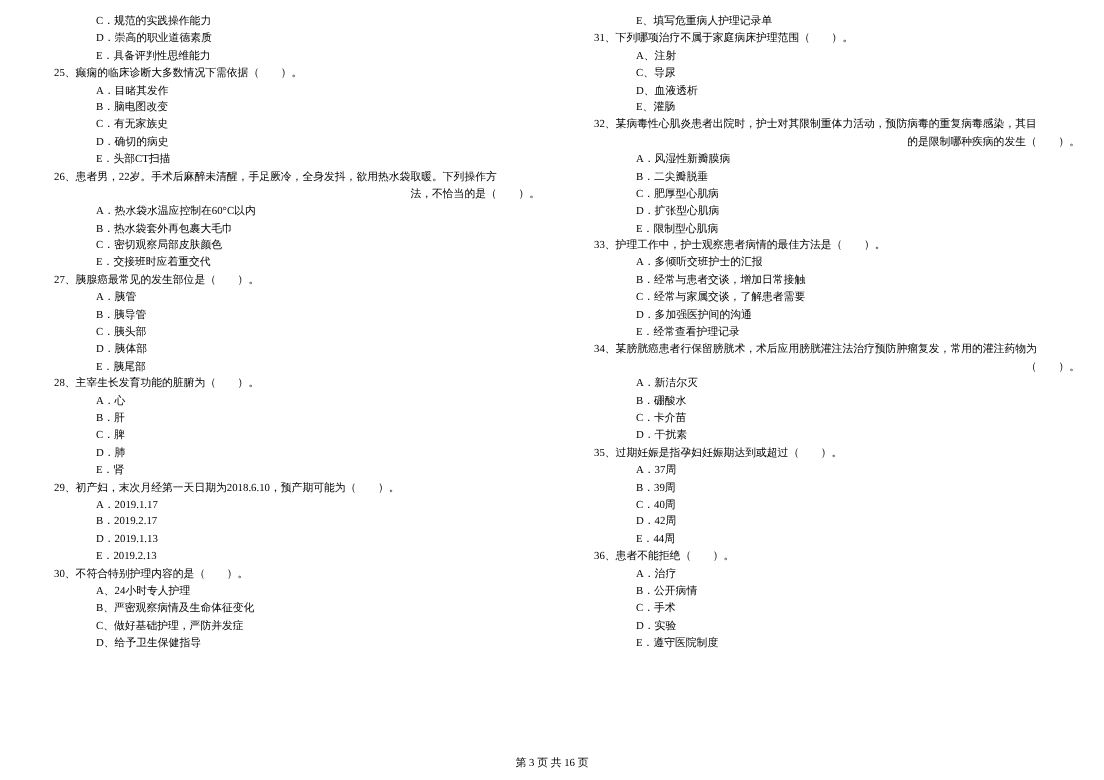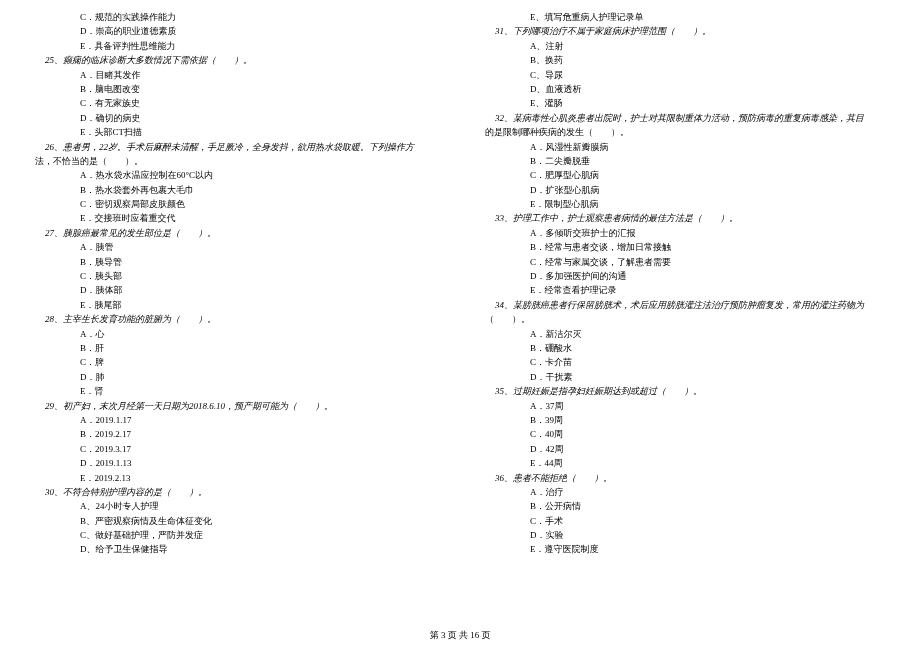--- a/index.html
+++ b/index.html
@@ -24,25 +24,25 @@
     .col {
       flex: 1;
     }
     .option {
       padding-left: 60px;
       line-height: 1.6;
     }
     .question {
       padding-left: 25px;
       line-height: 1.6;
-      font-style: italic;
     }
     .question-cont {
       padding-left: 15px;
       line-height: 1.6;
+      text-align: right;
     }
     .footer {
       position: absolute;
       bottom: 8px;
       left: 0;
       right: 0;
       text-align: center;
       font-size: 9px;
     }
   </style>
@@ -74,34 +74,32 @@
       <div class="option">E．胰尾部</div>
       <div class="question">28、主宰生长发育功能的脏腑为（　　）。</div>
       <div class="option">A．心</div>
       <div class="option">B．肝</div>
       <div class="option">C．脾</div>
       <div class="option">D．肺</div>
       <div class="option">E．肾</div>
       <div class="question">29、初产妇，末次月经第一天日期为2018.6.10，预产期可能为（　　）。</div>
       <div class="option">A．2019.1.17</div>
       <div class="option">B．2019.2.17</div>
-      <div class="option">C．2019.3.17</div>
       <div class="option">D．2019.1.13</div>
       <div class="option">E．2019.2.13</div>
       <div class="question">30、不符合特别护理内容的是（　　）。</div>
       <div class="option">A、24小时专人护理</div>
       <div class="option">B、严密观察病情及生命体征变化</div>
       <div class="option">C、做好基础护理，严防并发症</div>
       <div class="option">D、给予卫生保健指导</div>
     </div>
   <div class="col" id="right-col">
       <div class="option">E、填写危重病人护理记录单</div>
       <div class="question">31、下列哪项治疗不属于家庭病床护理范围（　　）。</div>
       <div class="option">A、注射</div>
-      <div class="option">B、换药</div>
       <div class="option">C、导尿</div>
       <div class="option">D、血液透析</div>
       <div class="option">E、灌肠</div>
       <div class="question">32、某病毒性心肌炎患者出院时，护士对其限制重体力活动，预防病毒的重复病毒感染，其目</div>
       <div class="question-cont">的是限制哪种疾病的发生（　　）。</div>
       <div class="option">A．风湿性新瓣膜病</div>
       <div class="option">B．二尖瓣脱垂</div>
       <div class="option">C．肥厚型心肌病</div>
       <div class="option">D．扩张型心肌病</div>
       <div class="option">E．限制型心肌病</div>

